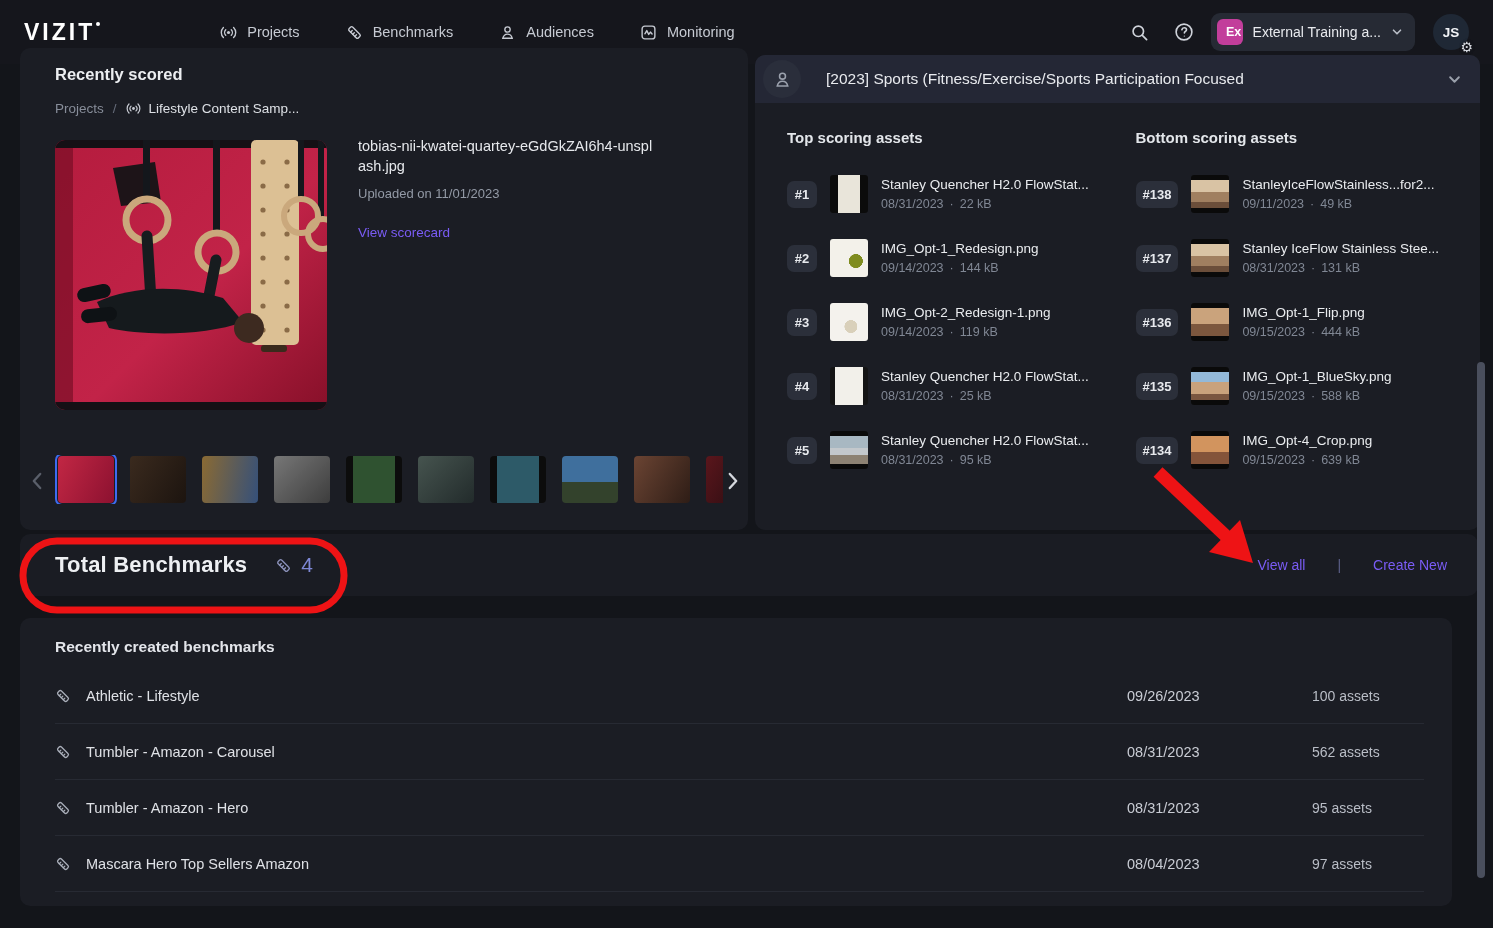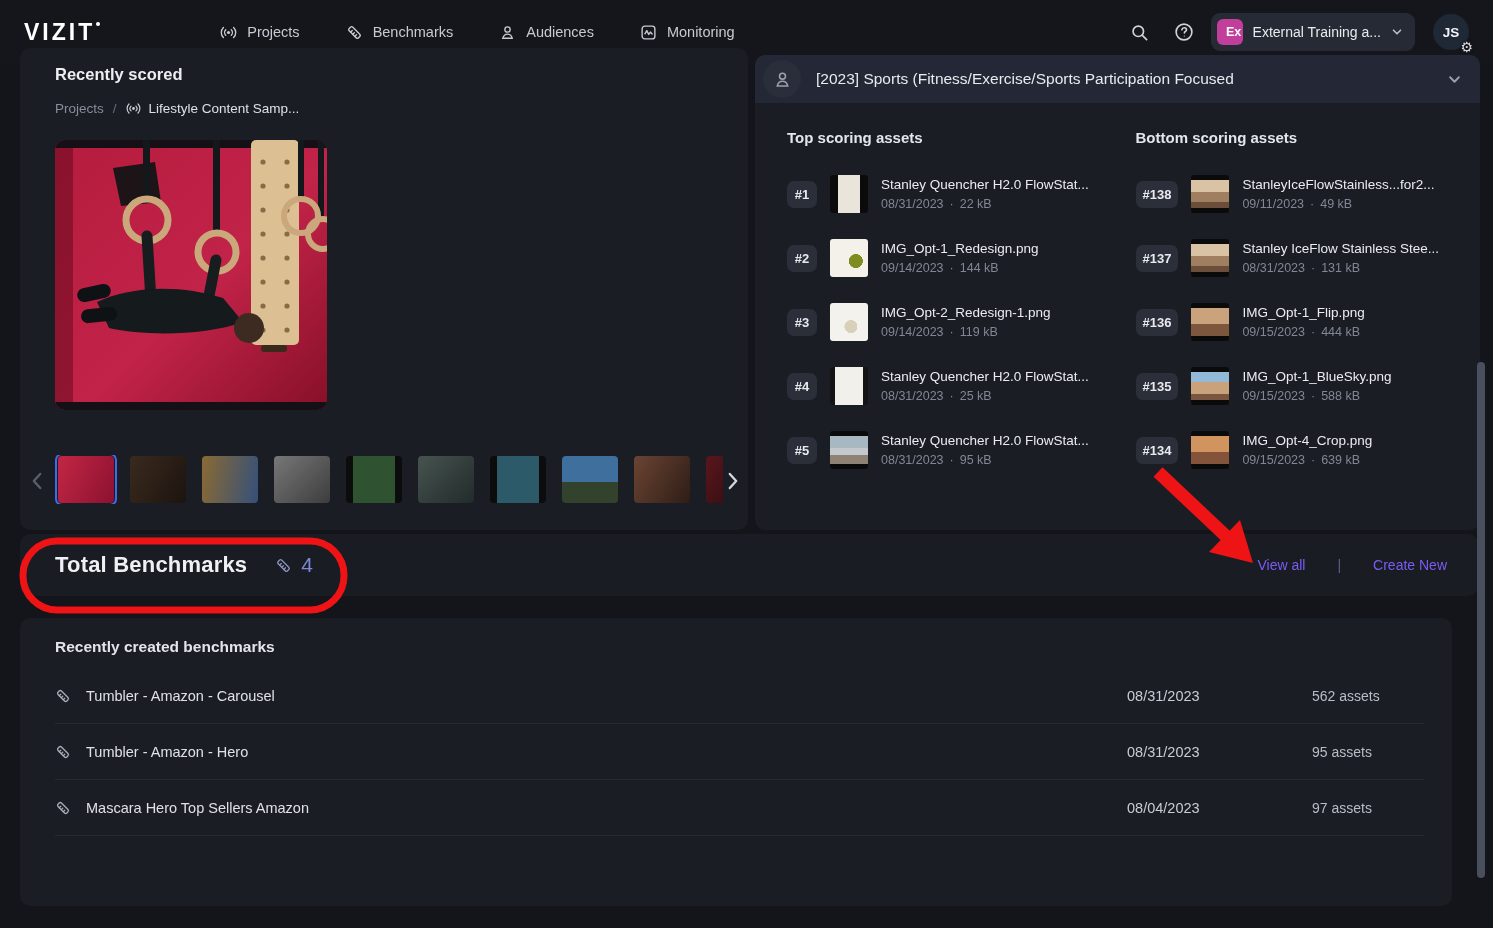--- a/index.html
+++ b/index.html
@@ -48,21 +48,21 @@
   .thumbs { position:absolute; left:35px; top:407px; width:668px; height:49px; display:flex; gap:16px; overflow:hidden; padding:1px 0 0 3px; }
   .thumb { width:56px; min-width:56px; height:47px; border-radius:4px; cursor:pointer; }
   .thumb.selected { outline:2px solid #3d6bf0; outline-offset:1px; }
   .car-prev { position:absolute; left:10px; top:424px; color:#5a5f6a; cursor:pointer; }
   .car-next { position:absolute; right:8px; top:424px; color:#d4d7dd; cursor:pointer; }
 
   
   .panel-right { position:absolute; left:755px; top:55px; width:725px; height:475px;
                  background:#1b1d24; border-radius:10px; }
   .ap-header { height:48px; background:#242735; border-radius:10px 10px 0 0; display:flex; align-items:center;
-               padding:0 18px 0 8px; gap:15px; cursor:pointer; }
+               padding:0 18px 0 8px; gap:25px; cursor:pointer; }
   .ap-avatar { width:38px; height:38px; border-radius:50%; background:#2a2e3b; color:#9ba1ad;
                display:flex; align-items:center; justify-content:center; flex:none; }
   .ap-title { font-size:15.5px; color:#e8eaee; flex:1; white-space:nowrap; overflow:hidden; }
   .ap-chevron { color:#9aa0ab; }
   .ap-cols { display:flex; gap:30px; padding:26px 26px 0 32px; }
   .ap-col { flex:1; min-width:0; }
   .col-heading { font-size:15px; font-weight:600; color:#e3e6ea; margin-bottom:16px; }
   .asset-item { display:flex; align-items:center; height:64px; cursor:pointer; }
   .rank { background:#2b2f3a; color:#e7e9ed; font-size:13px; font-weight:600; padding:6px 7px;
           border-radius:7px; margin-right:13px; min-width:30px; text-align:center; flex:none; }
@@ -237,20 +237,25 @@
         <path d="M96 160 L92 96" stroke="#171c1f" stroke-width="11" stroke-linecap="round"></path>
         <path d="M152 166 L161 120" stroke="#171c1f" stroke-width="11" stroke-linecap="round"></path>
         <path d="M42 162 C75 146 125 144 168 158 L188 182 C150 196 88 196 54 188 Z" fill="#151a1d"></path>
         <circle cx="194" cy="188" r="15" fill="#3d2a20"></circle>
         <rect x="22" y="146" width="34" height="14" rx="7" fill="#0e1215" transform="rotate(-12 39 153)"></rect>
         <rect x="26" y="168" width="36" height="14" rx="7" fill="#0e1215" transform="rotate(-6 44 175)"></rect>
         <rect x="0" y="262" width="272" height="8" fill="#151015"></rect>
       </svg>
     </div>
 
+    <div class="asset-info">
+      <div class="a-filename">tobias-nii-kwatei-quartey-eGdGkZAI6h4-unsplash.jpg</div>
+      <div class="a-uploaded">Uploaded on 11/01/2023</div>
+      <div class="a-link" style="color: rgb(122, 92, 245);">View scorecard</div>
+    </div>
 
     <div class="car-prev">
       <svg width="14" height="18" viewBox="0 0 10 14" fill="none" stroke="currentColor" stroke-width="1.8" stroke-linecap="round" stroke-linejoin="round">
           <path d="M7.5 1.5L2.5 7l5 5.5"></path>
         </svg>
     </div>
     <div class="thumbs">
       <div class="thumb selected" style="background: linear-gradient(115deg, rgb(194, 39, 68), rgb(140, 17, 48));"></div>
       <div class="thumb" style="background: linear-gradient(120deg, rgb(58, 42, 30), rgb(28, 20, 15));"></div>
       <div class="thumb" style="background: linear-gradient(100deg, rgb(138, 106, 51), rgb(53, 80, 122));"></div>
@@ -442,58 +447,71 @@
       <span class="lnk" style="color: rgb(122, 92, 245);">View all</span>
       <span class="tb-sep">|</span>
       <span class="lnk" style="color: rgb(122, 92, 245);">Create New</span>
     </span>
   </div>
 
   <div class="bm-panel">
     <div class="bm-heading">Recently created benchmarks</div>
     <div class="bm-rows">
 
-
       <div class="bm-row">
         <span class="bm-ruler">
           <svg width="16" height="16" viewBox="0 0 16 16" fill="none" stroke="currentColor" stroke-width="1.3" stroke-linecap="round">
             <g transform="rotate(-45 8 8)">
                 <rect x="5.6" y="1.8" width="4.8" height="12.4" rx="1.6"></rect>
                 <path d="M5.6 5.2h2.2M5.6 8h2.2M5.6 10.8h2.2"></path>
               </g>
           </svg>
         </span>
-        <span class="bm-name">Tumbler - Amazon - Carousel</span>
-        <span class="bm-date">08/31/2023</span>
-        <span class="bm-assets">562 assets</span>
+        <span class="bm-name">Athletic - Lifestyle</span>
+        <span class="bm-date">09/26/2023</span>
+        <span class="bm-assets">100 assets</span>
       </div>
 
       <div class="bm-row">
         <span class="bm-ruler">
           <svg width="16" height="16" viewBox="0 0 16 16" fill="none" stroke="currentColor" stroke-width="1.3" stroke-linecap="round">
             <g transform="rotate(-45 8 8)">
                 <rect x="5.6" y="1.8" width="4.8" height="12.4" rx="1.6"></rect>
                 <path d="M5.6 5.2h2.2M5.6 8h2.2M5.6 10.8h2.2"></path>
               </g>
           </svg>
         </span>
-        <span class="bm-name">Tumbler - Amazon - Hero</span>
+        <span class="bm-name">Tumbler - Amazon - Carousel</span>
         <span class="bm-date">08/31/2023</span>
-        <span class="bm-assets">95 assets</span>
+        <span class="bm-assets">562 assets</span>
       </div>
 
       <div class="bm-row">
         <span class="bm-ruler">
           <svg width="16" height="16" viewBox="0 0 16 16" fill="none" stroke="currentColor" stroke-width="1.3" stroke-linecap="round">
             <g transform="rotate(-45 8 8)">
                 <rect x="5.6" y="1.8" width="4.8" height="12.4" rx="1.6"></rect>
                 <path d="M5.6 5.2h2.2M5.6 8h2.2M5.6 10.8h2.2"></path>
               </g>
           </svg>
         </span>
+        <span class="bm-name">Tumbler - Amazon - Hero</span>
+        <span class="bm-date">08/31/2023</span>
+        <span class="bm-assets">95 assets</span>
+      </div>
+
+      <div class="bm-row">
+        <span class="bm-ruler">
+          <svg width="16" height="16" viewBox="0 0 16 16" fill="none" stroke="currentColor" stroke-width="1.3" stroke-linecap="round">
+            <g transform="rotate(-45 8 8)">
+                <rect x="5.6" y="1.8" width="4.8" height="12.4" rx="1.6"></rect>
+                <path d="M5.6 5.2h2.2M5.6 8h2.2M5.6 10.8h2.2"></path>
+              </g>
+          </svg>
+        </span>
         <span class="bm-name">Mascara Hero Top Sellers Amazon</span>
         <span class="bm-date">08/04/2023</span>
         <span class="bm-assets">97 assets</span>
       </div>
 
     </div>
   </div>
 
   <div class="scroll-thumb"></div>
 

